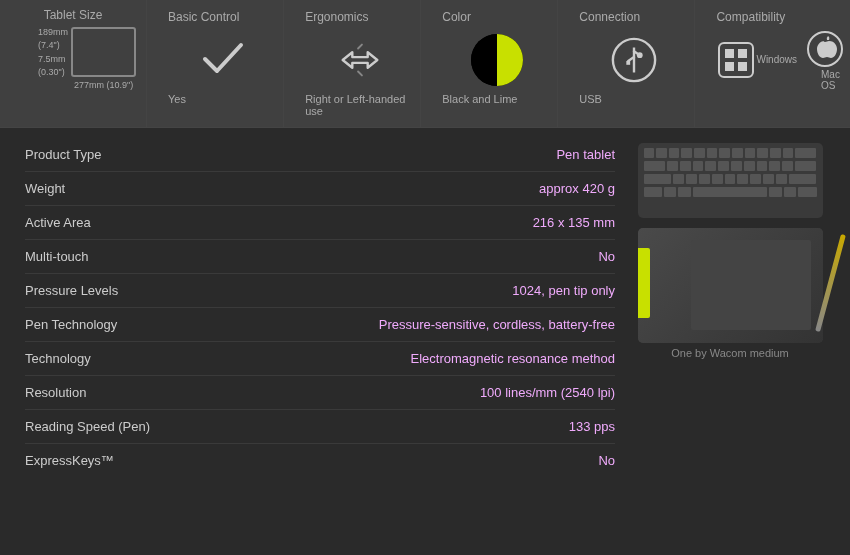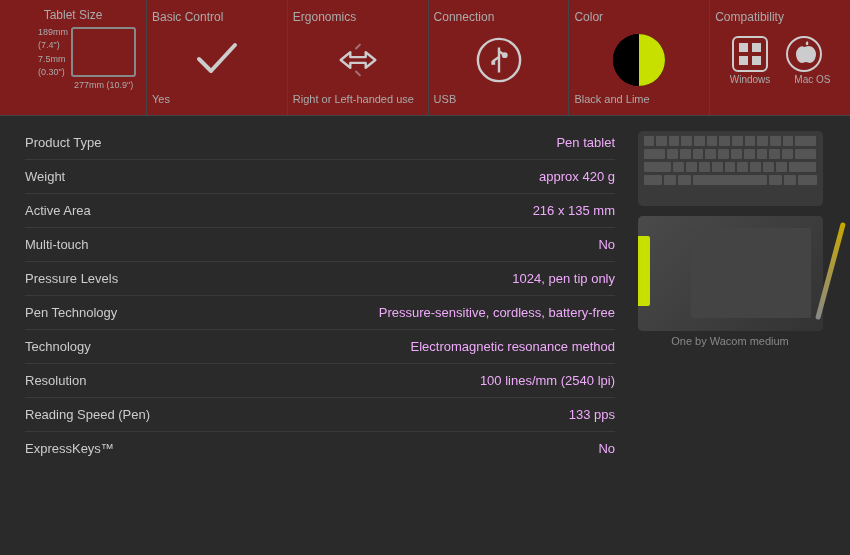--- a/index.html
+++ b/index.html
@@ -9,21 +9,22 @@
       background: #2a2a2a;
       font-family: Arial, sans-serif;
       color: #ccc;
       overflow: hidden;
     }
 
     
     .top-nav {
       display: flex;
       border-bottom: 1px solid #444;
-      background: #7f1d1d;
+      background: #404040;
+      gap: 16px;
     }
     .nav-item {
       flex: 1;
       display: flex;
       flex-direction: column;
       padding: 10px 5px 10px;
       border-right: 1px solid #444;
       cursor: pointer;
     }
     .nav-item:last-child { border-right: none; }
@@ -298,52 +299,52 @@
       <svg width="52" height="52" viewBox="0 0 52 52">
 
         <path d="M8,26 L18,18 L18,23 L34,23 L34,18 L44,26 L34,34 L34,29 L18,29 L18,34 Z" fill="none" stroke="#ccc" stroke-width="2.5" stroke-linejoin="round"></path>
         <path d="M24,14 L28,10 M24,38 L28,42" stroke="#ccc" stroke-width="2" stroke-linecap="round" opacity="0.5"></path>
       </svg>
     </div>
     <span class="nav-sub-label">Right or Left-handed use</span>
   </div>
 
   <div class="nav-item">
+    <span class="nav-label">Color</span>
+    <div class="nav-icon-area">
+      <div class="color-circle">
+        <div class="color-circle-half-left"></div>
+        <div class="color-circle-half-right"></div>
+      </div>
+    </div>
+    <span class="nav-sub-label">Black and Lime</span>
+  </div>
+
+  <div class="nav-item">
     <span class="nav-label">Connection</span>
     <div class="nav-icon-area usb-icon">
       <svg width="50" height="50" viewBox="0 0 50 50">
 
         <circle cx="25" cy="25" r="22" fill="none" stroke="#ccc" stroke-width="2.5"></circle>
         <line x1="25" y1="12" x2="25" y2="38" stroke="#ccc" stroke-width="2.5"></line>
         <line x1="25" y1="16" x2="31" y2="20" stroke="#ccc" stroke-width="2.5" stroke-linecap="round"></line>
         <line x1="25" y1="22" x2="19" y2="26" stroke="#ccc" stroke-width="2.5" stroke-linecap="round"></line>
         <circle cx="31" cy="20" r="3" fill="#ccc"></circle>
         <rect x="17" y="26" width="4" height="4" fill="#ccc"></rect>
       </svg>
     </div>
     <span class="nav-sub-label">USB</span>
   </div>
 
   <div class="nav-item">
-    <span class="nav-label">Color</span>
-    <div class="nav-icon-area">
-      <div class="color-circle">
-        <div class="color-circle-half-left"></div>
-        <div class="color-circle-half-right"></div>
-      </div>
-    </div>
-    <span class="nav-sub-label">Black and Lime</span>
-  </div>
-
-  <div class="nav-item">
     <span class="nav-label">Compatibility</span>
     <div class="nav-icon-area">
       <div class="compat-icons">
 
-        <div style="display:flex; flex-direction:column; align-items:center;">
+        <div style="display:flex; flex-direction:row; align-items:center;">
           <div class="windows-icon">
             <svg width="38" height="38" viewBox="0 0 38 38">
               <rect x="2" y="2" width="34" height="34" rx="5" ry="5" fill="none" stroke="#ccc" stroke-width="2"></rect>
               <rect x="8" y="8" width="9" height="9" fill="#ccc"></rect>
               <rect x="21" y="8" width="9" height="9" fill="#ccc"></rect>
               <rect x="8" y="21" width="9" height="9" fill="#ccc"></rect>
               <rect x="21" y="21" width="9" height="9" fill="#ccc"></rect>
             </svg>
           </div>
           <span style="font-size:10px; color:#aaa;">Windows</span>

